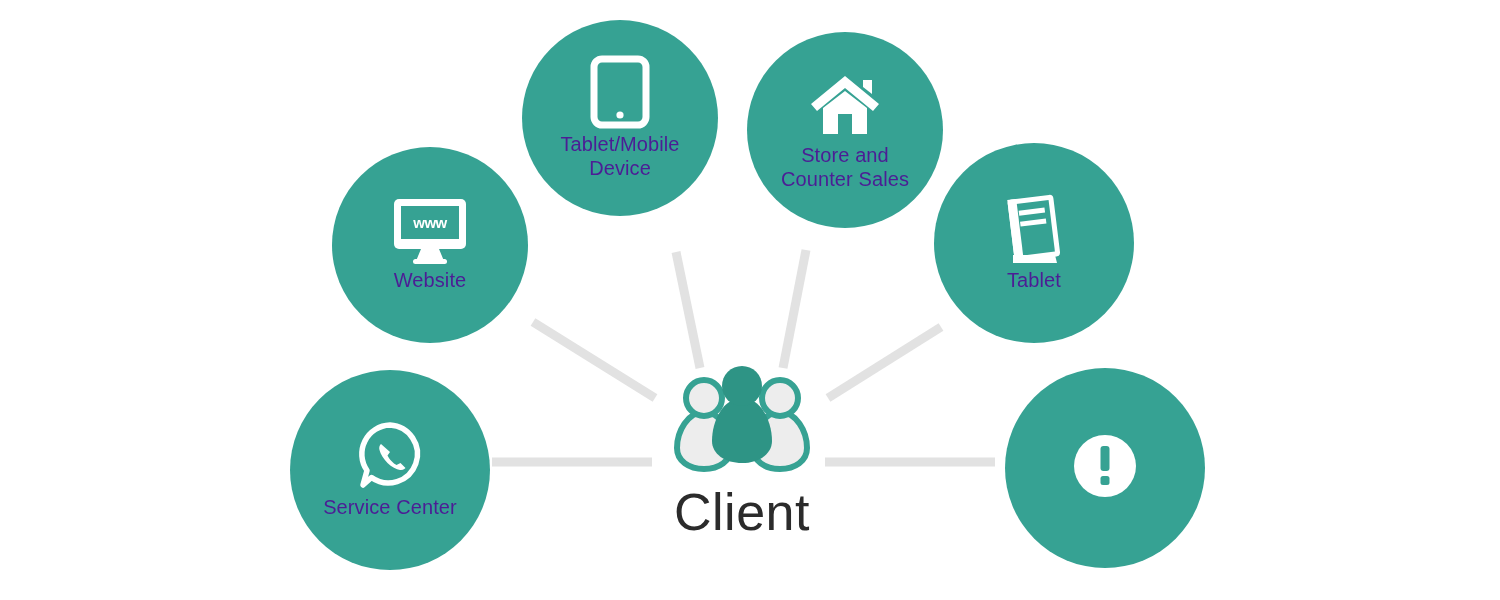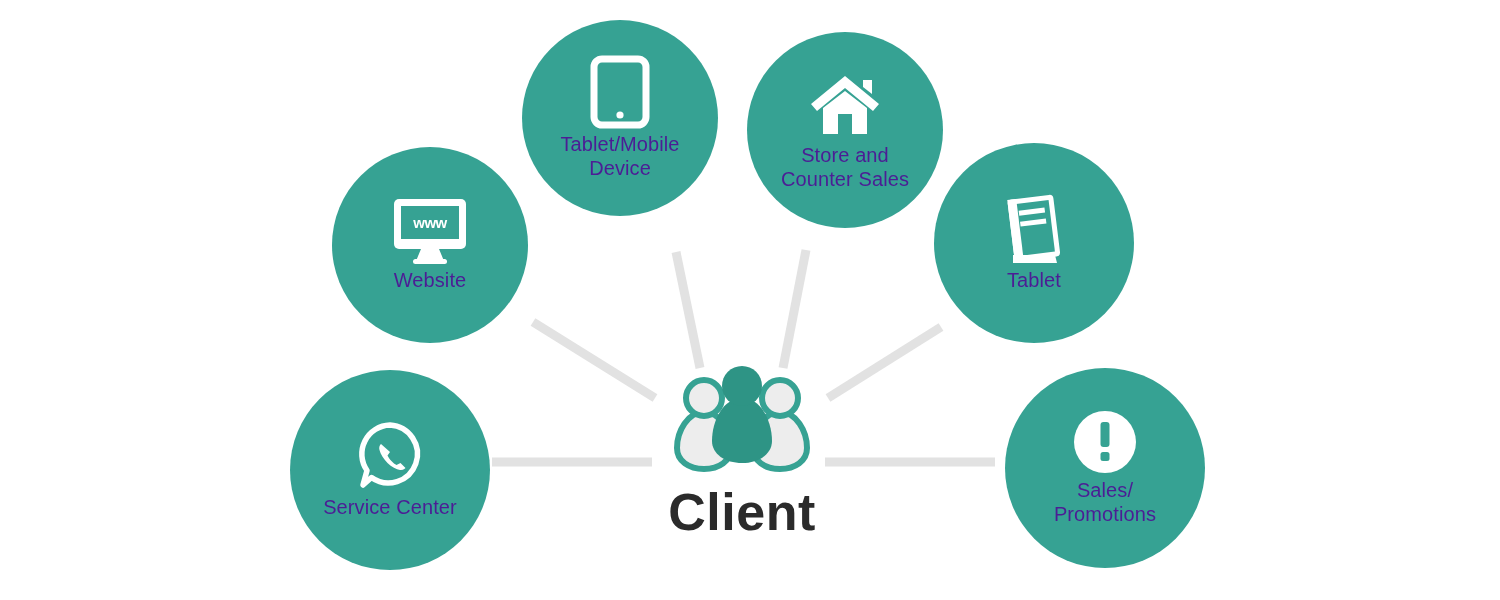--- a/index.html
+++ b/index.html
@@ -54,21 +54,21 @@
   #client-hub {
     position: absolute;
     display: flex;
     flex-direction: column;
     align-items: center;
   }
   #client-label {
     color: #2b2b2b;
     font-family: "Liberation Sans", sans-serif;
     font-size: 52px;
-    font-weight: 700;
+    font-weight: 400;
     line-height: 1;
     margin-top: 2px;
     letter-spacing: 0.5px;
   }
 </style>
 </head>
 <body style="background: rgb(255, 255, 255);">
 
 <div id="diagram-canvas">
 
@@ -146,22 +146,20 @@
   </div>
 
   <div class="channel-node" style="width: 200px; height: 200px; left: 1005px; top: 368px; background: rgb(54, 162, 147);">
     <span class="node-icon">
       <svg width="66" height="66" viewBox="0 0 66 66">
         <circle cx="33" cy="33" r="31" fill="#ffffff"></circle>
         <rect x="28.5" y="13" width="9" height="25" rx="3" fill="#36a293"></rect>
         <rect x="28.5" y="43" width="9" height="9" rx="2.5" fill="#36a293"></rect>
       </svg>
     </span>
-    <span class="node-label">Sales/
-Promotions</span>
   </div>
 
   <div id="client-hub" style="left: 667px; top: 365px;">
     <span class="node-icon">
       <svg width="150" height="115" viewBox="0 0 150 115">
 
         <g>
           <path d="M37 47 C21 47 10 66 10 83 C10 96 22 104 37 104 C52 104 64 96 64 83 C64 66 53 47 37 47 Z" fill="#ededed" stroke="#36a293" stroke-width="6"></path>
           <circle cx="37" cy="33" r="18" fill="#ededed" stroke="#36a293" stroke-width="6"></circle>
         </g>

